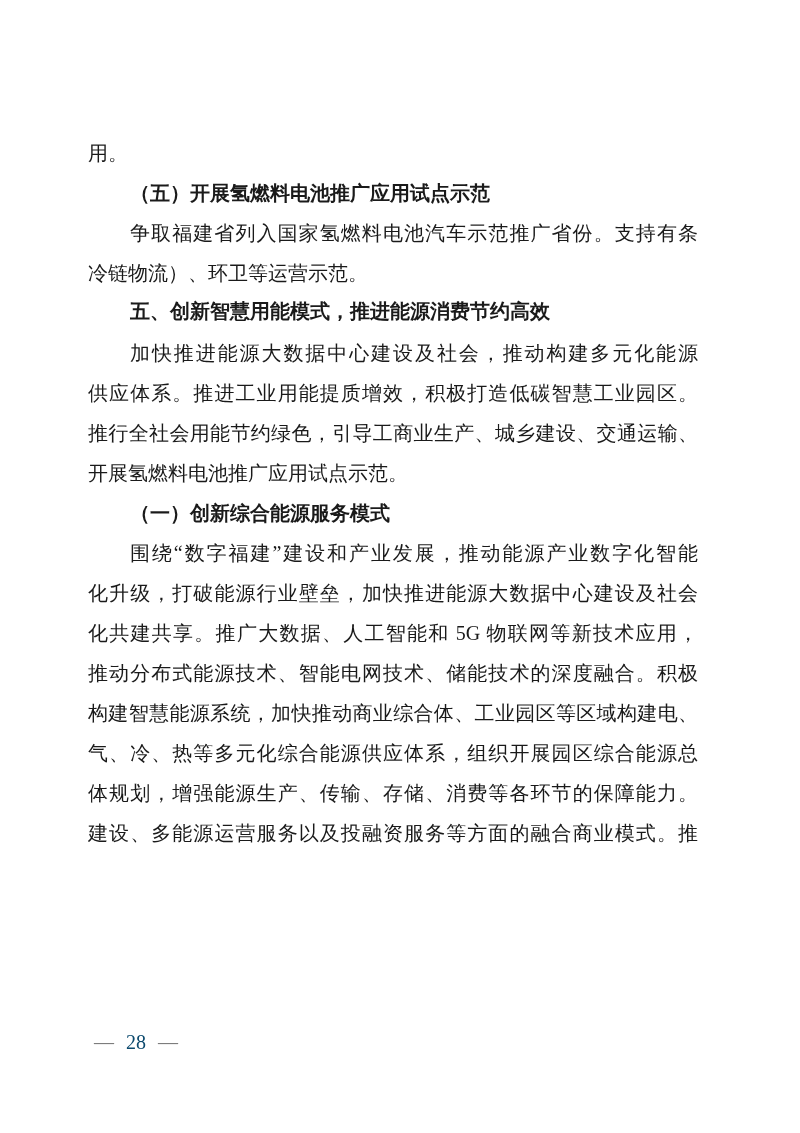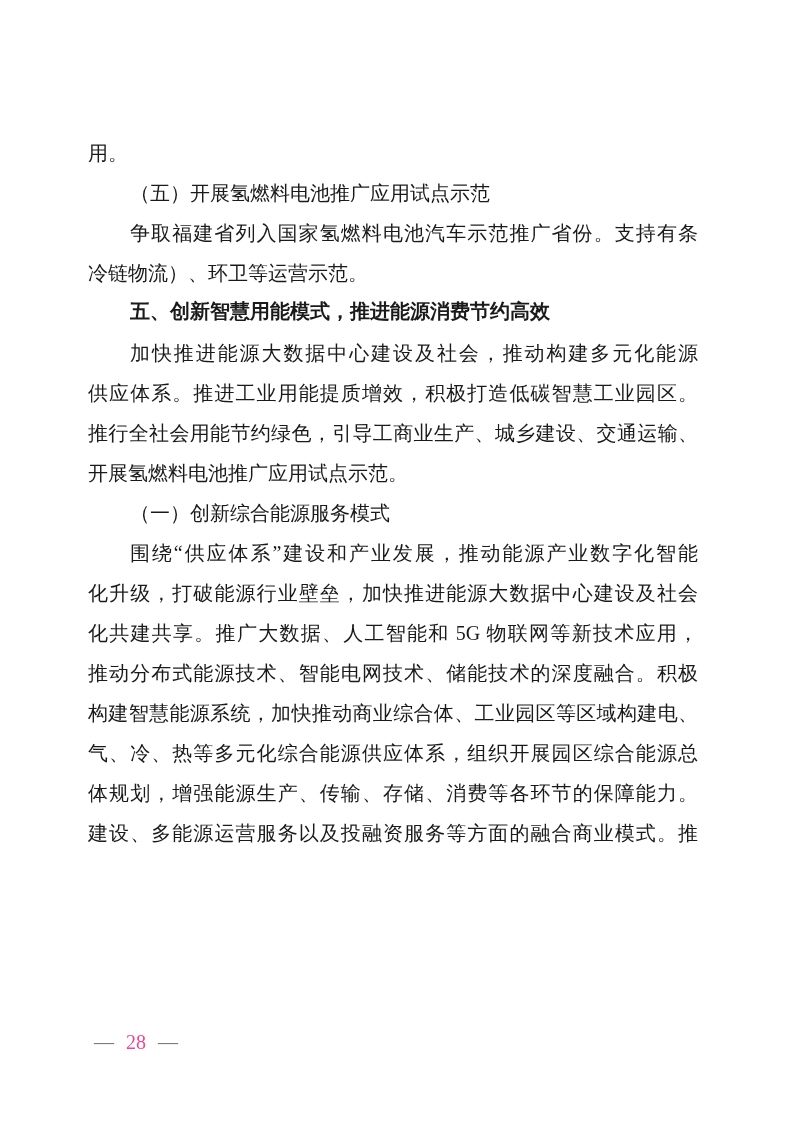--- a/index.html
+++ b/index.html
@@ -38,21 +38,21 @@
     white-space: nowrap;
   }
   .line.stretch {
     text-align-last: justify;
     white-space: normal;
   }
   .line.indent {
     padding-left: 42px;
   }
   .h-kai {
-    font-weight: normal;
+    font-weight: bold;
     font-family: "Liberation Serif", "DejaVu Serif", serif;
   }
   .h-hei {
     font-weight: bold;
     font-family: Liberation Mono, monospace;
   }
   .footer {
     position: absolute;
     left: 94px;
     top: 1022px;
@@ -60,41 +60,41 @@
     align-items: center;
     font-family: "Liberation Serif", "DejaVu Serif", serif;
     font-size: 20px;
     line-height: 40px;
   }
   .footer .dash {
     color: #757575;
     font-weight: normal;
   }
   .footer .pagenum {
-    color: #ec4899;
+    color: #0c4a6e;
     margin: 0 12px;
   }
 </style>
 </head>
 <body>
 
 <div class="page">
 
   <div class="content">
     <div class="line">用。</div>
     <div class="line h-kai indent">（五）开展氢燃料电池推广应用试点示范</div>
     <div class="line indent stretch">争取福建省列入国家氢燃料电池汽车示范推广省份。支持有条</div>
     <div class="line">冷链物流）、环卫等运营示范。</div>
     <div class="line h-hei indent">五、创新智慧用能模式，推进能源消费节约高效</div>
     <div class="line indent stretch">加快推进能源大数据中心建设及社会，推动构建多元化能源</div>
     <div class="line stretch">供应体系。推进工业用能提质增效，积极打造低碳智慧工业园区。</div>
     <div class="line stretch">推行全社会用能节约绿色，引导工商业生产、城乡建设、交通运输、</div>
     <div class="line">开展氢燃料电池推广应用试点示范。</div>
     <div class="line h-kai indent">（一）创新综合能源服务模式</div>
-    <div class="line indent stretch">围绕“供应体系”建设和产业发展，推动能源产业数字化智能</div>
+    <div class="line indent stretch">围绕“数字福建”建设和产业发展，推动能源产业数字化智能</div>
     <div class="line stretch">化升级，打破能源行业壁垒，加快推进能源大数据中心建设及社会</div>
     <div class="line stretch">化共建共享。推广大数据、人工智能和 5G 物联网等新技术应用，</div>
     <div class="line stretch">推动分布式能源技术、智能电网技术、储能技术的深度融合。积极</div>
     <div class="line stretch">构建智慧能源系统，加快推动商业综合体、工业园区等区域构建电、</div>
     <div class="line stretch">气、冷、热等多元化综合能源供应体系，组织开展园区综合能源总</div>
     <div class="line stretch">体规划，增强能源生产、传输、存储、消费等各环节的保障能力。</div>
     <div class="line stretch">建设、多能源运营服务以及投融资服务等方面的融合商业模式。推</div>
   </div>
 
   <div class="footer">

